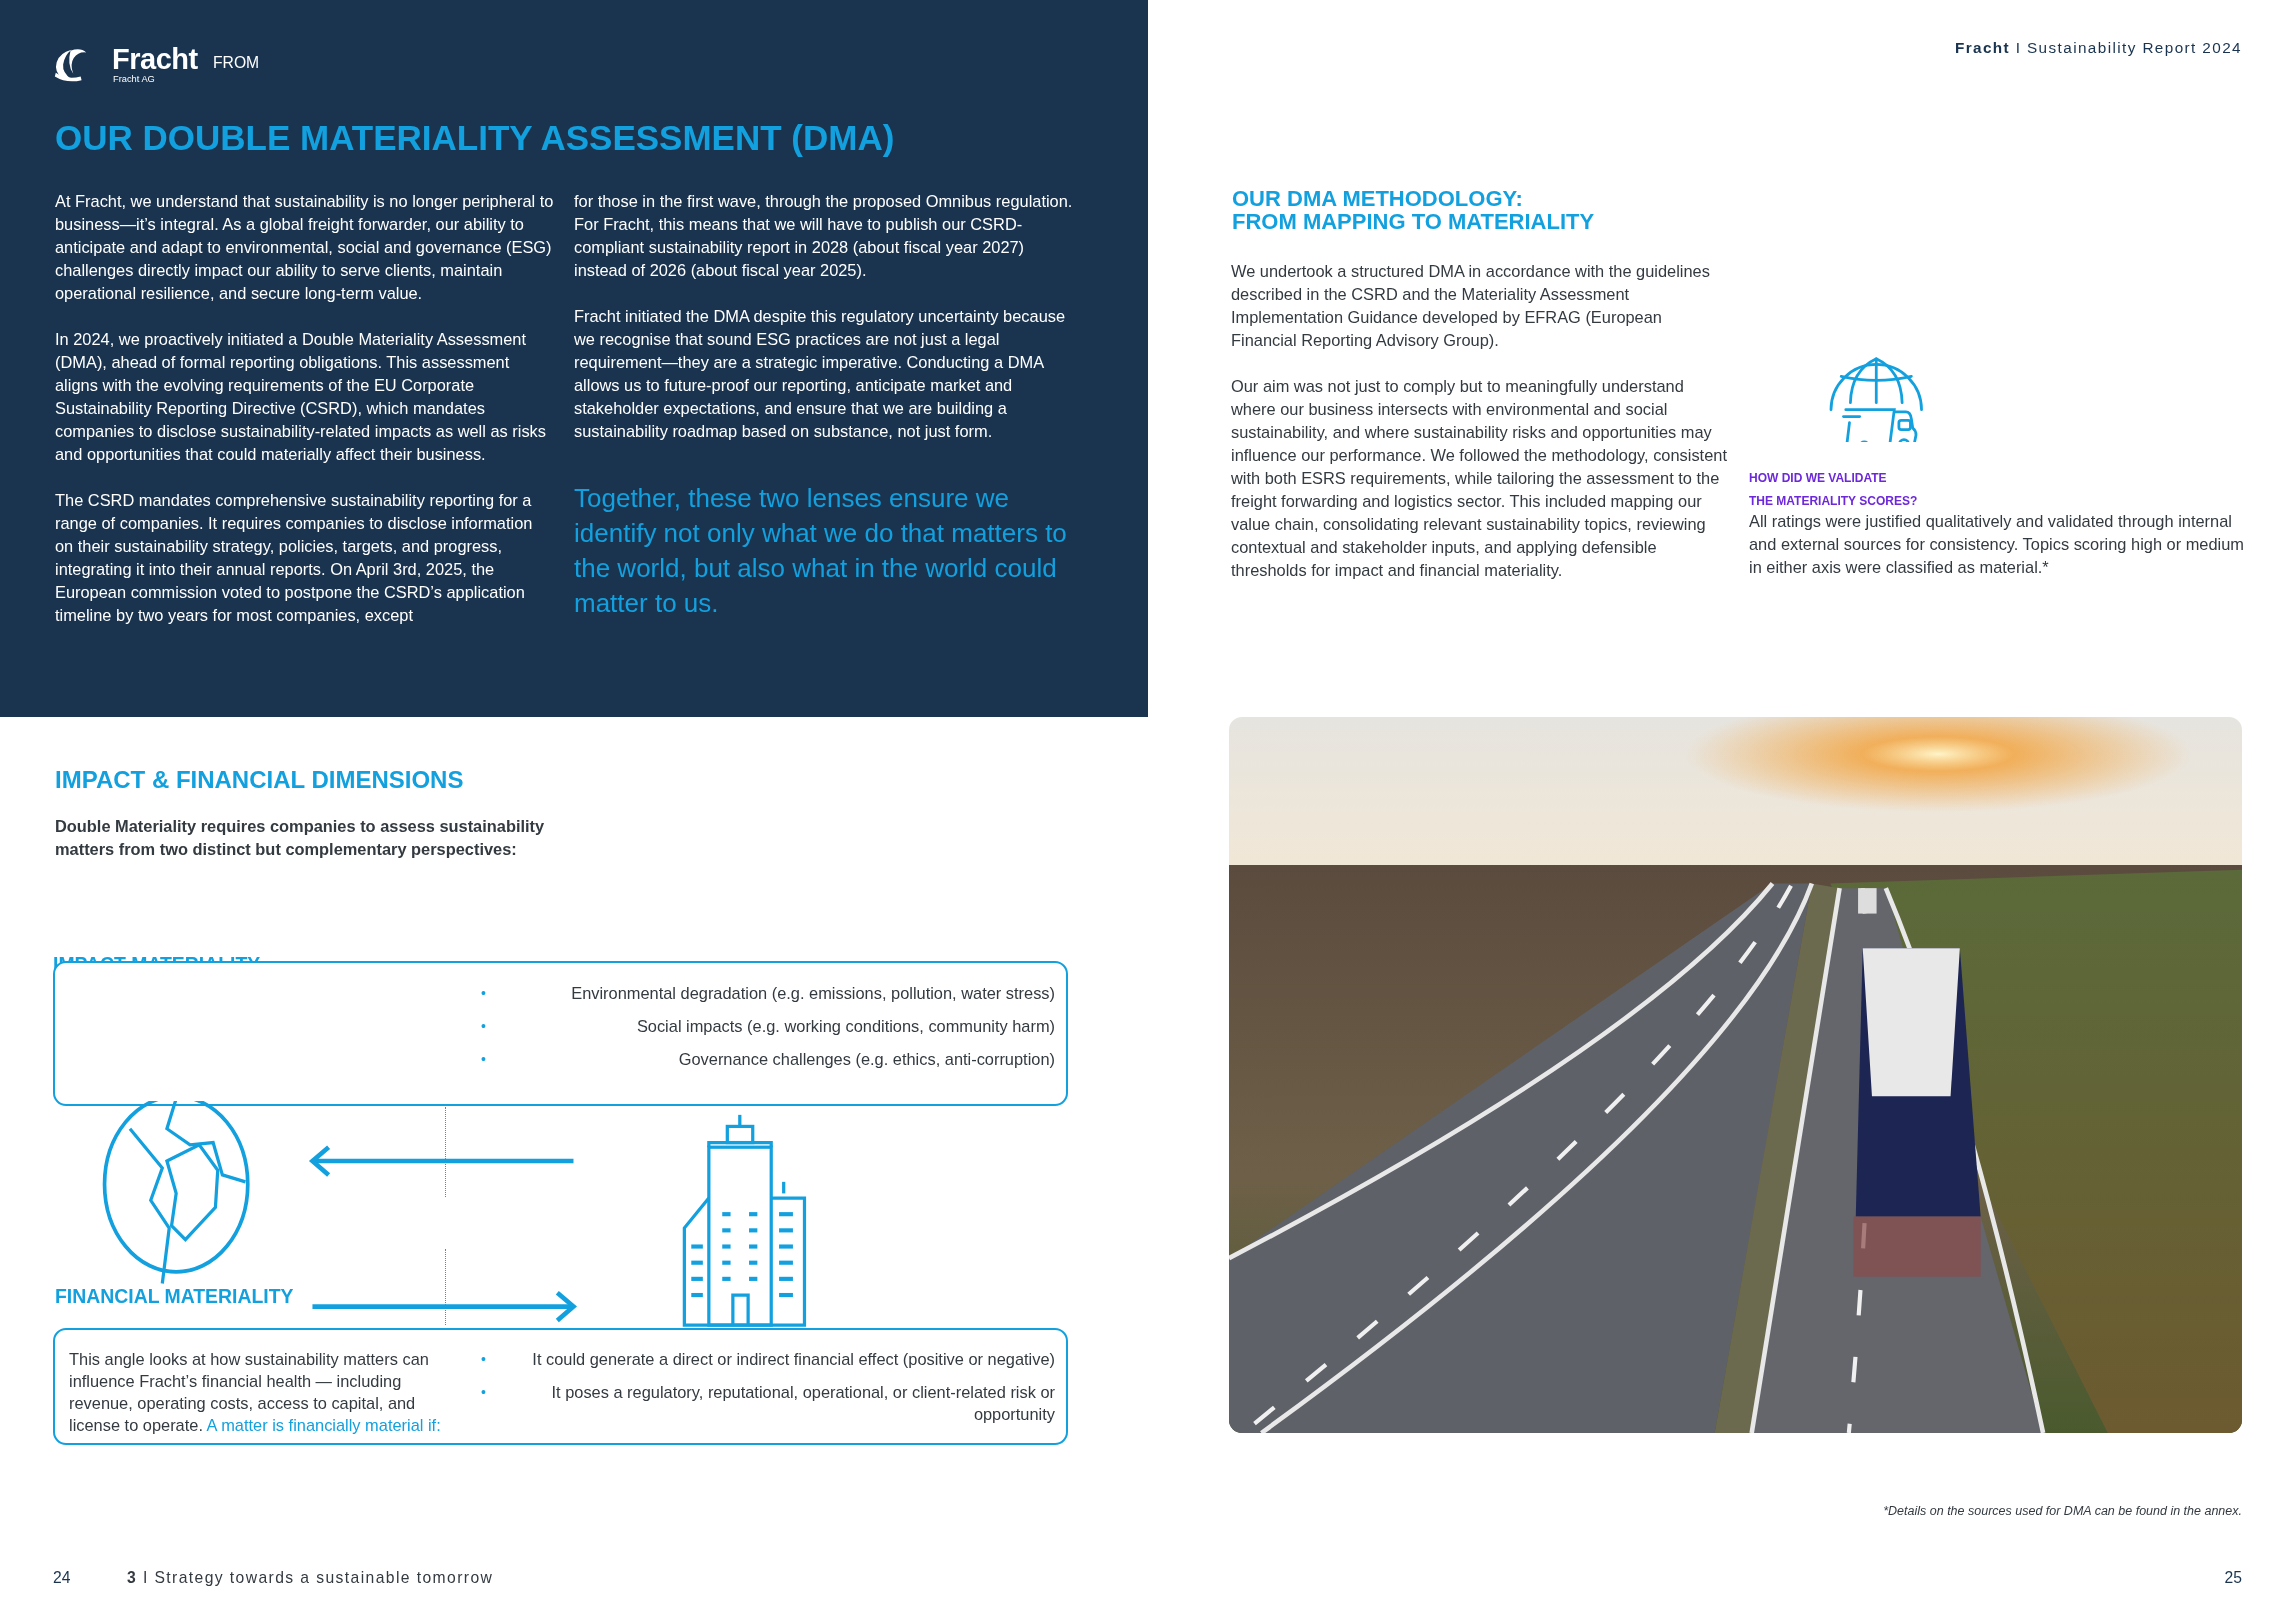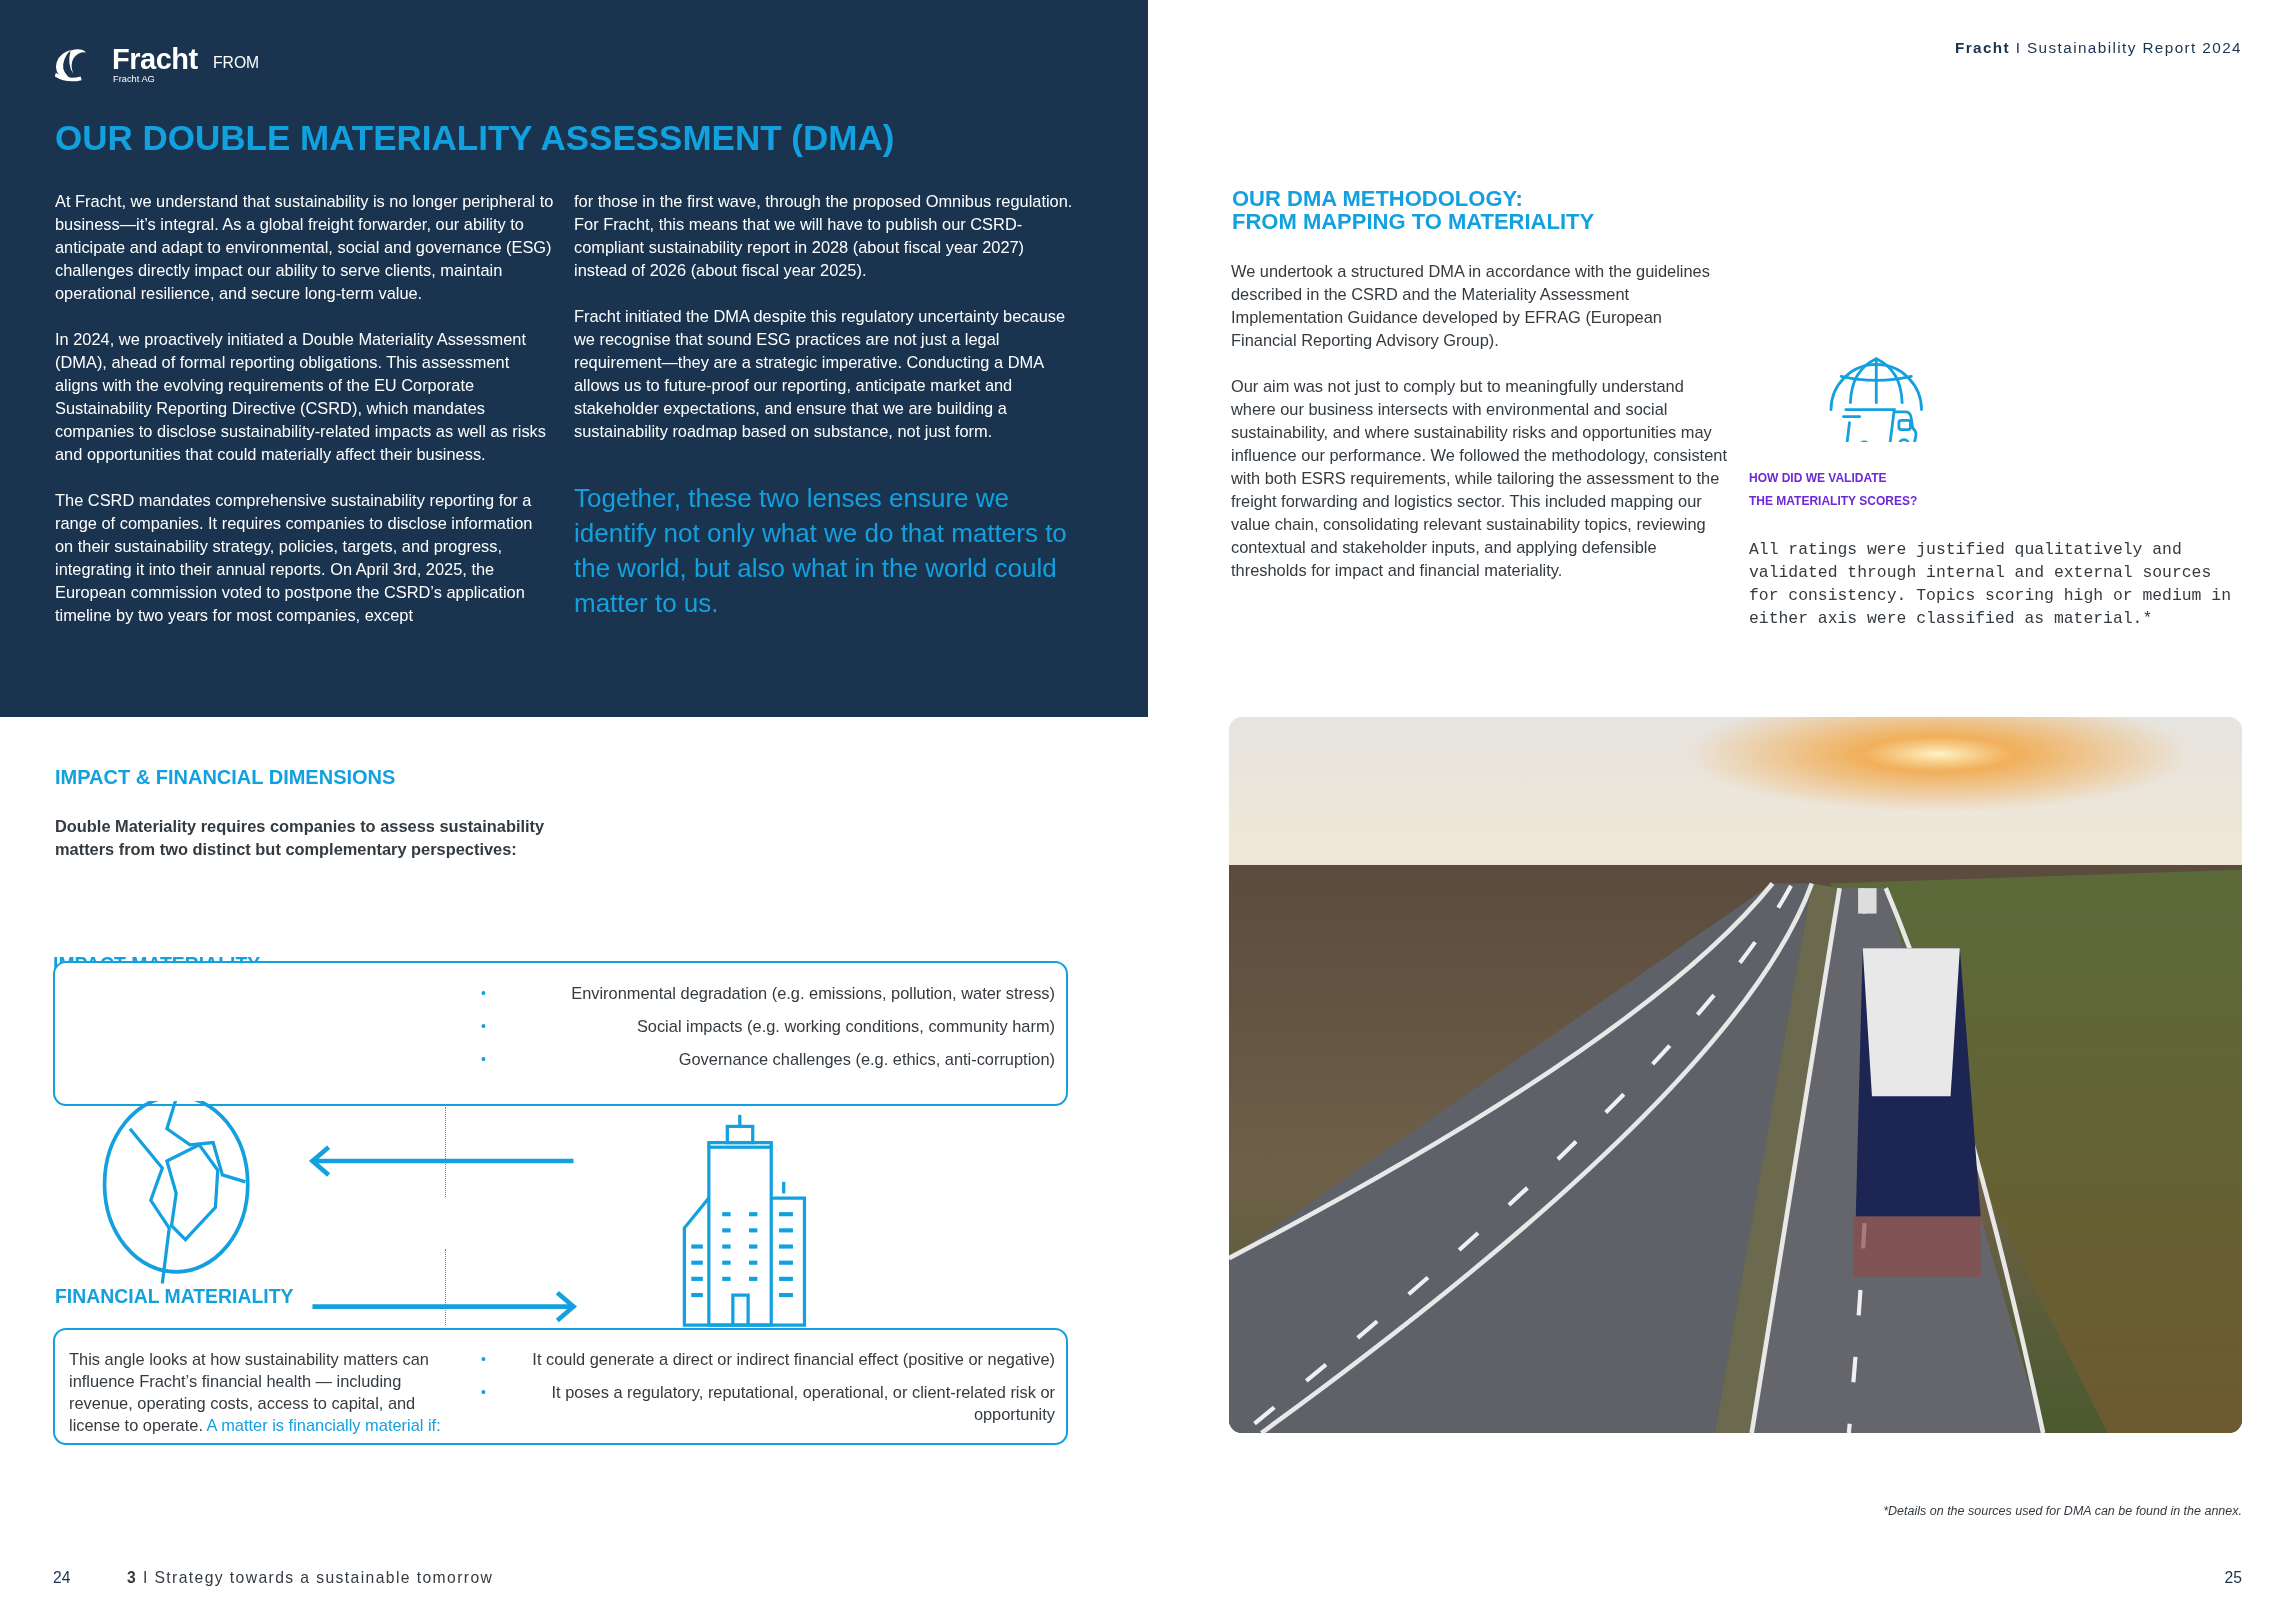--- a/index.html
+++ b/index.html
@@ -17,23 +17,23 @@
   .col1 { left: 55px; top: 190px; width: 500px; }
   .col2 { left: 574px; top: 190px; width: 500px; }
   p { margin: 0 0 23px 0; }
   .quote { left: 574px; top: 481px; width: 500px; font-size: 26px; line-height: 35px; color: #13a0de; }
   .header-right { right: 53px; top: 39px; font-size: 15.3px; letter-spacing: 1.4px; color: #1a3450; }
   .header-right b { font-weight: bold; }
   .h-blue { color: #13a0de; font-weight: bold; }
   .dma-title { left: 1232px; top: 187px; font-size: 22px; line-height: 23px; }
   .dma-body { left: 1231px; top: 260px; width: 500px; font-size: 16.4px; line-height: 23px; color: #333a40; }
   .validate-title { left: 1749px; top: 467px; font-size: 12px; line-height: 23px; color: #6d28d9; font-weight: bold; }
-  .validate-body { left: 1749px; top: 538px; width: 500px; font-size: 16.4px; line-height: 23px; color:#333a40;font-family:Liberation Mono, monospace; }
+  .validate-body { left: 1749px; top: 510px; width: 500px; font-size: 16.4px; line-height: 23px; color:#333a40; }
   .globe-truck { left: 1818px; top: 345px; width: 111px; height: 97px; }
-  .impact-dims-title { left: 55px; top: 766px; font-size: 20px; color: #13a0de; font-weight: bold; }
+  .impact-dims-title { left: 55px; top: 766px; font-size: 24px; color: #13a0de; font-weight: bold; }
   .impact-dims-intro { left: 55px; top: 815px; width: 532px; font-size: 16.4px; line-height: 23px; font-weight: bold; color: #333a40; }
   .sub-title { font-size: 19.4px; color: #13a0de; font-weight: bold; }
   .box { border: 2.3px solid #13a0de; border-radius: 13px; background: #fff; }
   .impact-box { left: 53px; top: 961px; width: 1011px; height: 141px; }
   .fin-box { left: 53px; top: 1328px; width: 1011px; height: 113px; }
   .box-left { position: absolute; left: 14px; top: 21px; width: 389px; font-size: 16.4px; line-height: 22px; color: #333a40; }
   .box-left .hl { color: #13a0de; }
   .box-right { position: absolute; left: 426px; top: 18.5px; width: 574px; margin: 0; padding: 0; list-style: none; font-size: 16.4px; line-height: 22px; color:#333a40; }
   .box-right li { position: relative; padding-left: 18.5px; margin-bottom: 11px; text-align: right; }
   .box-right li::before { content: "•"; color: #13a0de; position: absolute; left: 0; top: 0; font-size: 14px; }

